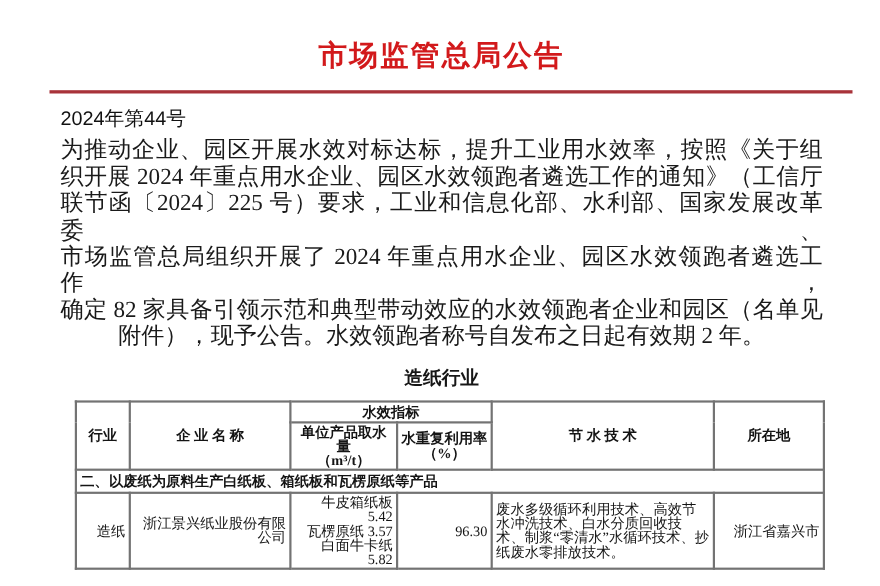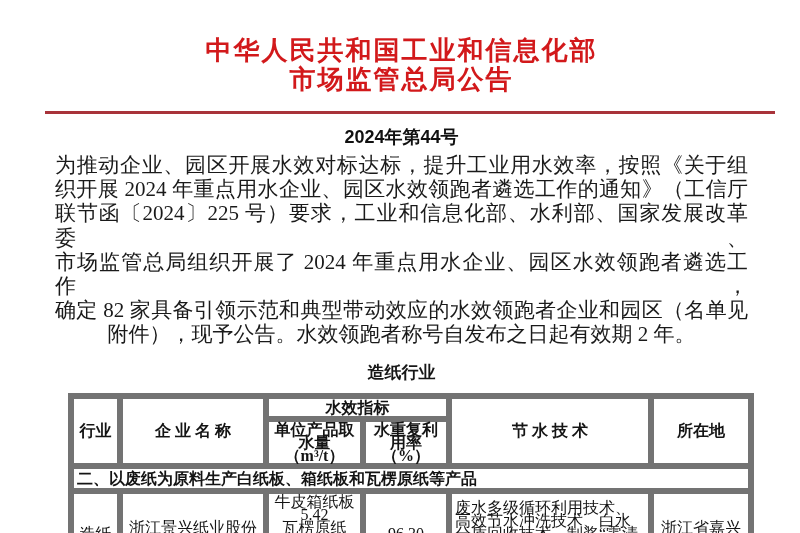--- a/index.html
+++ b/index.html
@@ -29,23 +29,23 @@
     letter-spacing: 2px;
   }
   .red-rule {
     height: 3px;
     background: #a8333a;
     border: none;
     margin: 17px -27px 0 -10px;
   }
   .doc-number {
     margin-top: 13px;
-    text-align: center;
+    text-align: left;
     font-family: "Liberation Sans", "DejaVu Sans", sans-serif;
-    font-weight: bold;
+    font-weight: normal;
     font-size: 18px;
     line-height: 20px;
     color: #111;
   }
   .body-paragraph {
     margin-top: 6px;
     font-size: 21px;
     line-height: 24.2px;
     color: #1a1a1a;
   }
@@ -67,56 +67,55 @@
   }
   table.leaders {
     margin: 11px 0 0 13px;
     width: 680px;
     border-collapse: collapse;
     table-layout: fixed;
     font-family: "Liberation Serif", "DejaVu Serif", serif;
     color: #141414;
   }
   table.leaders th, table.leaders td {
-    border: 6px solid #737373;
+    border: 2px solid #737373;
     padding: 1px 3px;
-    font-size: 16px;
+    font-size: 13px;
     line-height: 13px;
     vertical-align: middle;
   }
   table.leaders th {
     font-weight: bold;
     text-align: center;
     white-space: pre-line;
   }
   tr.hdr-top th { height: 15px; }
   tr.hdr-sub th { height: 26px; }
   td.subheader {
     height: 17px;
     font-weight: bold;
     text-align: left;
     padding-left: 7px;
     font-size: 10.5px;
   }
   tr.data-row td { height: 48px; }
-  td.c-center { text-align: center; white-space: pre-line; }
+  td.c-center { text-align: right; white-space: pre-line; }
   td.c-tech {
     text-align: left;
     font-size: 10px;
     line-height: 12.5px;
     padding: 2px 5px;
   }
 </style>
 </head>
 <body>
 
 <div class="page">
 
   <div class="title-block">
-    <div>中华人民共和国工业和信息化部</div>
     <div>市场监管总局公告</div>
   </div>
 
   <div class="red-rule"></div>
 
   <div class="doc-number">2024年第44号</div>
 
   <div class="body-paragraph">
     <div class="jline">为推动企业、园区开展水效对标达标，提升工业用水效率，按照《关于组</div>
     <div class="jline">织开展 2024 年重点用水企业、园区水效领跑者遴选工作的通知》（工信厅</div>

